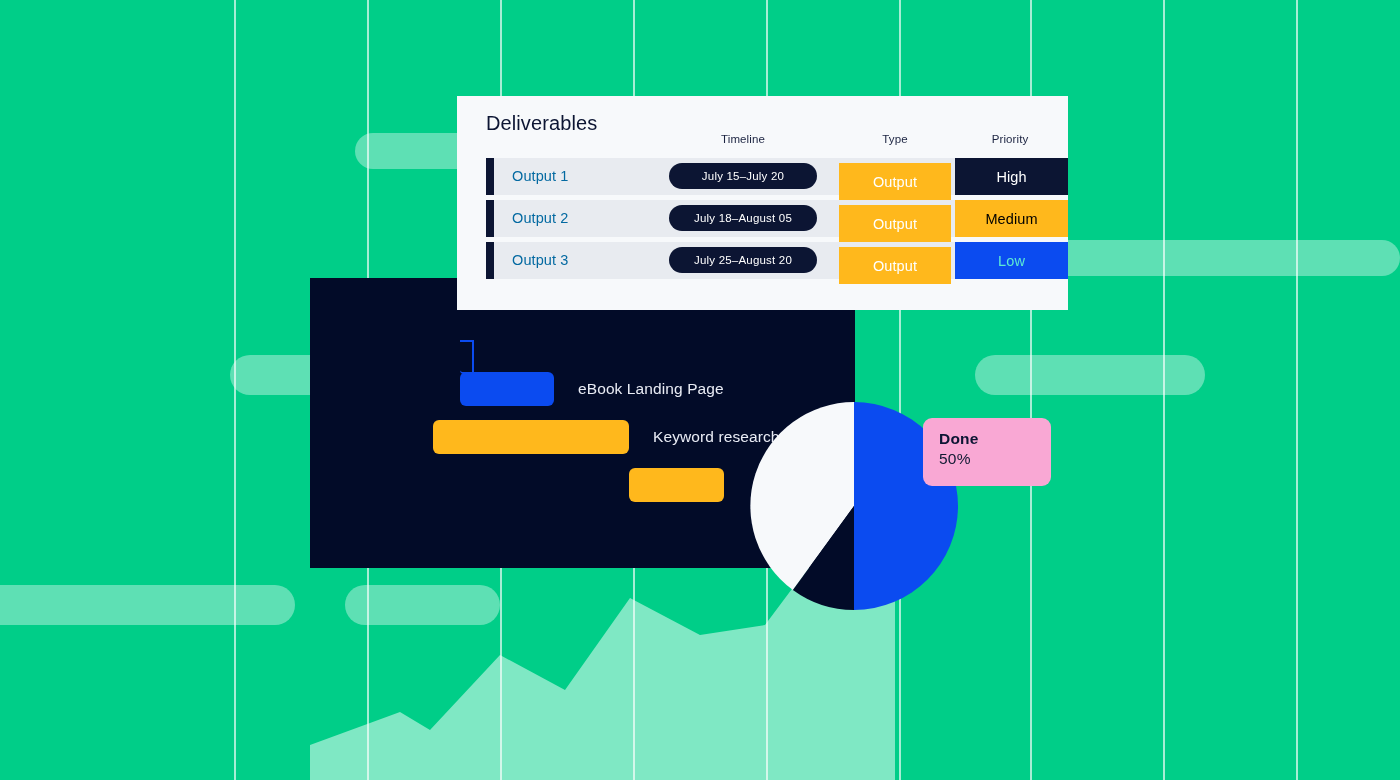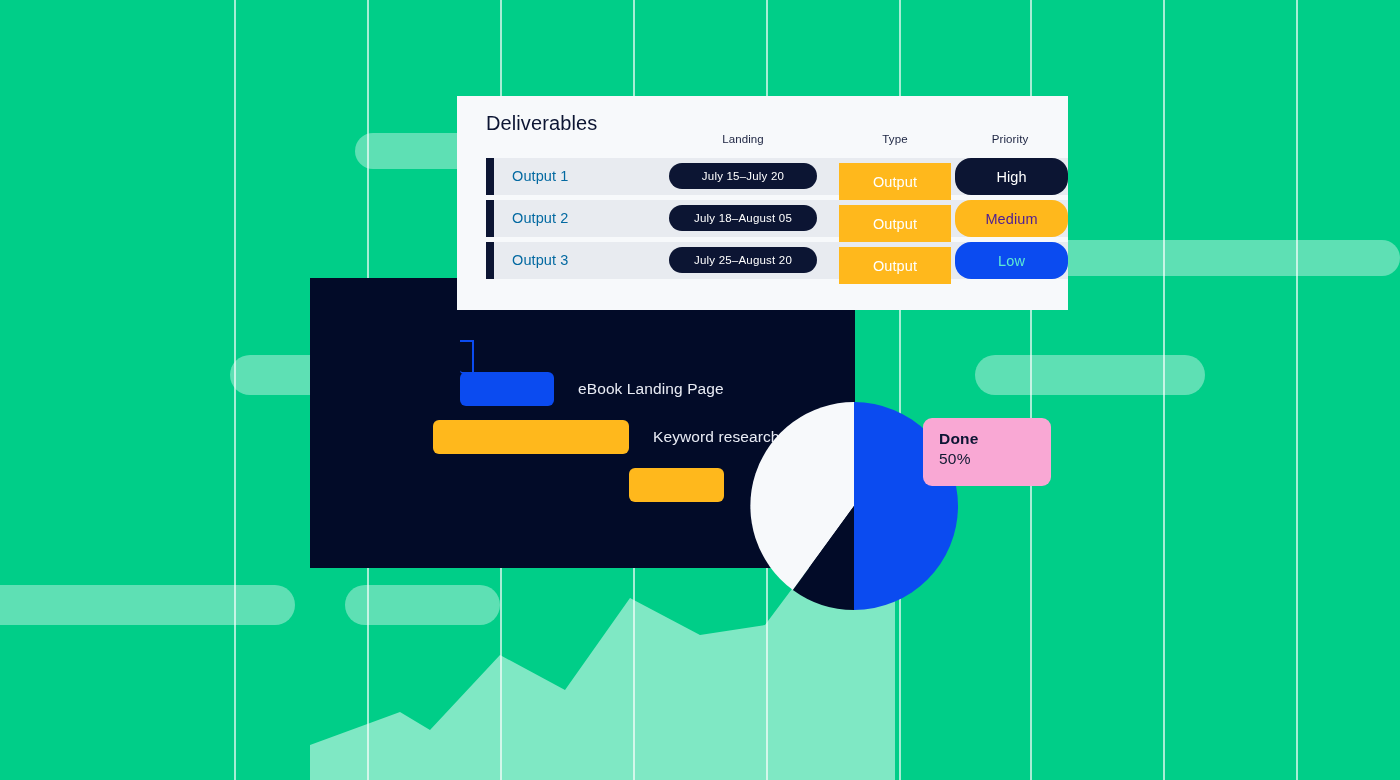--- a/index.html
+++ b/index.html
@@ -167,21 +167,20 @@
     color: #FFFFFF;
     letter-spacing: .1px;
   }
   .row-priority {
     position: absolute;
     left: 469px; top: 0;
     width: 113px; height: 37px;
     display: flex; align-items: center; justify-content: center;
     font-size: 14.5px;
     letter-spacing: .1px;
-    border-radius: 16px;
   }
 </style>
 </head>
 <body>
 
 <div id="stage">
 
   <div class="bg-layer">
 
     <svg class="mountain" viewBox="0 0 1400 300" preserveAspectRatio="none">
@@ -242,39 +241,39 @@
 
   <div id="done-card">
     <div class="t">Done</div>
     <div class="v">50%</div>
   </div>
 
   <div id="deliverables">
 
     <div id="deliv-header">
       <div id="deliv-title">Deliverables</div>
-      <div class="col-head timeline">Landing</div>
+      <div class="col-head timeline">Timeline</div>
       <div class="col-head type">Type</div>
       <div class="col-head priority">Priority</div>
     </div>
 
     <div class="deliv-row" style="top:62px;">
       <div class="row-accent"></div>
       <div class="row-name">Output 1</div>
       <div class="row-timeline">July 15–July 20</div>
       <div class="row-type">Output</div>
       <div class="row-priority" style="background:#0C1533; color:#FFFFFF;">High</div>
     </div>
 
     <div class="deliv-row" style="top:104px;">
       <div class="row-accent"></div>
       <div class="row-name">Output 2</div>
       <div class="row-timeline">July 18–August 05</div>
       <div class="row-type">Output</div>
-      <div class="row-priority" style="background:#FFB81C; color:#4c1d95;">Medium</div>
+      <div class="row-priority" style="background:#FFB81C; color:#000000;">Medium</div>
     </div>
 
     <div class="deliv-row" style="top:146px;">
       <div class="row-accent"></div>
       <div class="row-name">Output 3</div>
       <div class="row-timeline">July 25–August 20</div>
       <div class="row-type">Output</div>
       <div class="row-priority" style="background:#0B4BF0; color:#5eead4;">Low</div>
     </div>
   </div>

